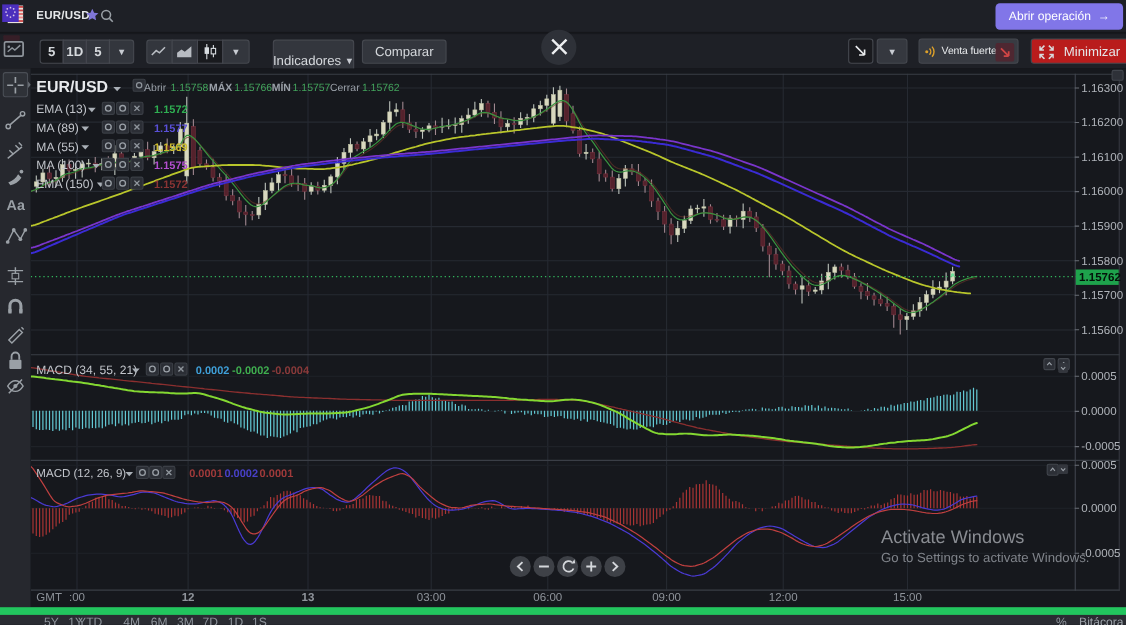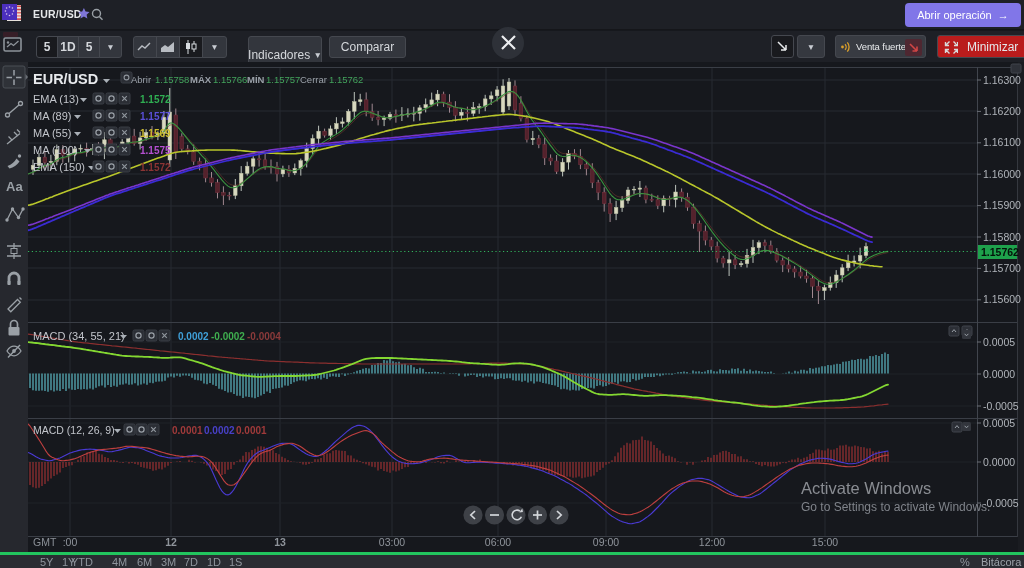--- a/index.html
+++ b/index.html
@@ -1193,21 +1193,21 @@
 <path d="M475 511 l-4.2 4 l4.2 4" stroke="#d4d7db" stroke-width="1.7" fill="none"></path>
 <line x1="490" y1="515" x2="499" y2="515" stroke="#d4d7db" stroke-width="1.7"></line>
 <path d="M520 511.2 a4.8 4.8 0 1 0 1.4 5.6" stroke="#d4d7db" stroke-width="1.6" fill="none"></path>
     <path d="M522.3 508.4 l0.6 3.6 l-3.6 0.4 z" fill="#d4d7db"></path>
 <line x1="533" y1="515" x2="542" y2="515" stroke="#d4d7db" stroke-width="1.7"></line>
     <line x1="537.5" y1="510.5" x2="537.5" y2="519.5" stroke="#d4d7db" stroke-width="1.7"></line>
 <path d="M557 511 l4.2 4 l-4.2 4" stroke="#d4d7db" stroke-width="1.7" fill="none"></path>
 <text x="801" y="494" font-size="16.5" fill="#96999f" opacity="0.9">Activate Windows</text>
 <text x="801" y="511" font-size="12" fill="#8b8f96" opacity="0.9">Go to Settings to activate Windows.</text>
 </svg>
-<div class="abs" style="left:0;top:552px;width:1024px;height:16px;background:#2a2c32;border-top:3px solid #22c55e;color:#8f959d;font-size:11px">
+<div class="abs" style="left:0;top:552px;width:1024px;height:16px;background:#2a2c32;border-top:7px solid #22c55e;color:#8f959d;font-size:11px">
   <span class="abs" style="left:40px;top:1px">5Y</span>
     <span class="abs" style="left:62px;top:1px">1Y</span>
   <span class="abs" style="left:71px;top:1px">YTD</span>
     <span class="abs" style="left:112px;top:1px">4M</span>
   <span class="abs" style="left:137px;top:1px">6M</span>
     <span class="abs" style="left:161px;top:1px">3M</span>
   <span class="abs" style="left:184px;top:1px">7D</span>
     <span class="abs" style="left:207px;top:1px">1D</span>
   <span class="abs" style="left:229px;top:1px">1S</span>
   <span class="abs" style="left:960px;top:1px">%</span>

